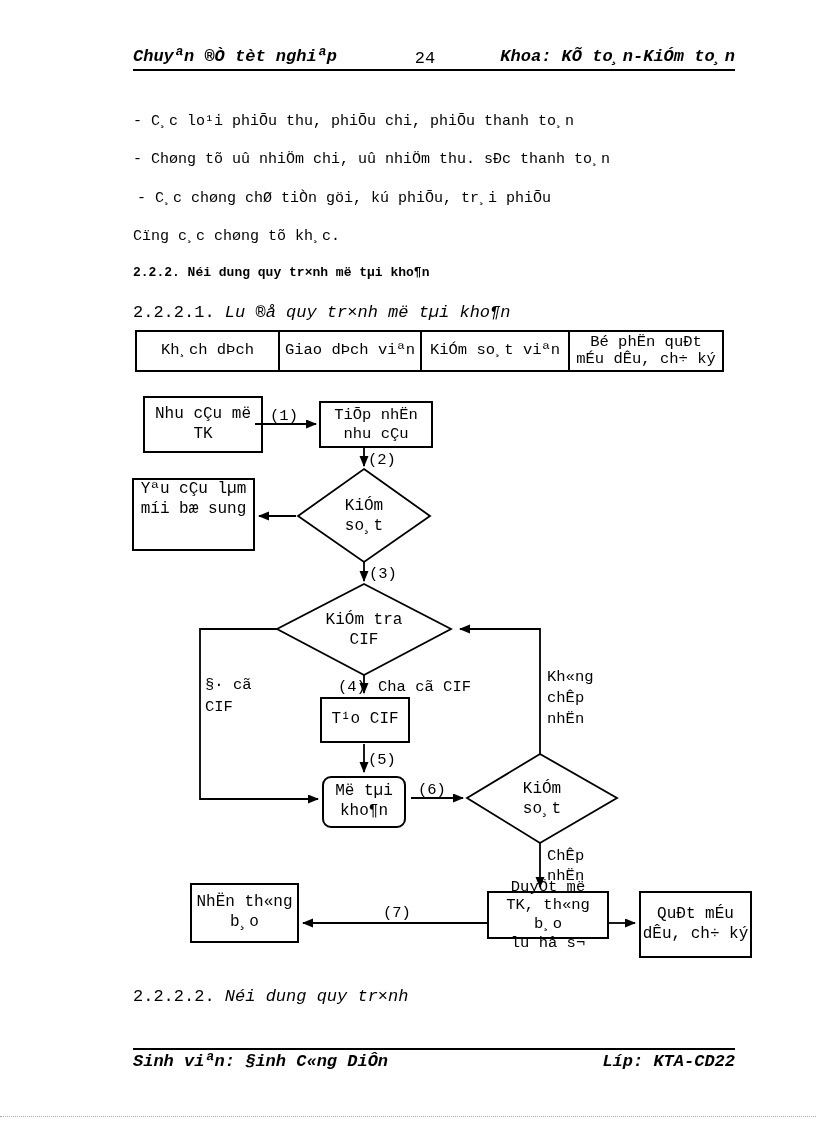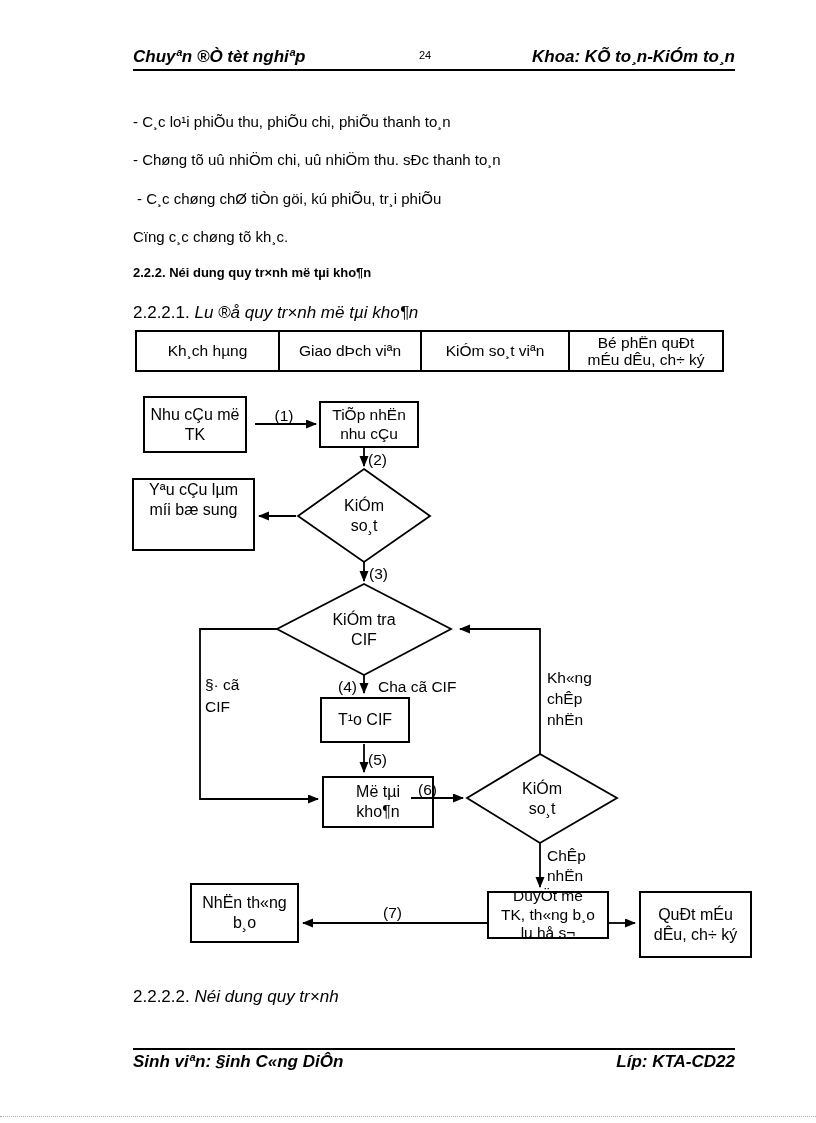--- a/index.html
+++ b/index.html
@@ -1,24 +1,24 @@
 <!DOCTYPE html>
 <html><head>
 <meta charset="utf-8">
 <style>
   html,body{margin:0;padding:0;background:#888;}
   .page{
     position:relative;width:816px;height:1123px;margin:0 auto;
     background:#ffffff;color:#000;
-    font-family:Liberation Sans, sans-serif;
+    font-family:Liberation Mono, monospace;
     overflow:hidden;
   }
   .abs{position:absolute;}
   .hdr{font-size:17px;font-weight:bold;font-style:italic;white-space:nowrap;}
-  .pagenum{font-size:11px;}
+  .pagenum{font-size:17px;}
   .rule{border-top:2px solid #000;height:0;}
   .body-line{font-size:15px;white-space:nowrap;}
   .h-bold{font-size:13px;font-weight:bold;white-space:nowrap;}
   .h-sub{font-size:17px;white-space:nowrap;}
   .h-sub .it{font-style:italic;}
   .doc-table{position:absolute;left:135px;top:330px;width:589px;height:42px;
     display:flex;border:2px solid #000;box-sizing:border-box;}
   .doc-table .cell{display:flex;align-items:center;justify-content:center;
     text-align:center;font-size:15.5px;line-height:1.12;box-sizing:border-box;}
   .doc-table .cell + .cell{border-left:2px solid #000;}
@@ -45,21 +45,21 @@
   <div class="abs body-line" style="left:133px;top:113px;">- C¸c lo¹i phiÕu thu, phiÕu chi, phiÕu thanh to¸n</div>
   <div class="abs body-line" style="left:137px;top:190px;">- C¸c chøng chØ tiÒn göi, kú phiÕu, tr¸i phiÕu</div>
   <div class="abs body-line" style="left:133px;top:151px;">- Chøng tõ uû nhiÖm chi, uû nhiÖm thu. sÐc thanh to¸n</div>
   <div class="abs body-line" style="left:133px;top:228px;">Cïng c¸c chøng tõ  kh¸c.</div>
 
   <div class="abs h-bold" style="left:133px;top:265px;">2.2.2. Néi dung quy tr×nh më tµi kho¶n</div>
   <div class="abs h-sub" style="left:133px;top:303px;"><span>2.2.2.1.</span>&nbsp;<span class="it">Lu  ®å quy tr×nh më tµi kho¶n</span></div>
 
   <div class="doc-table">
     <div class="cell" style="width:142px;">
-        <div>Kh¸ch hµng</div>
+        <div>Kh¸ch dÞch</div>
       </div>
     <div class="cell" style="width:143px;">
         <div>Giao dÞch viªn</div>
       </div>
     <div class="cell" style="width:149px;">
         <div>KiÓm so¸t viªn</div>
       </div>
     <div class="cell" style="width:155px;">
       <div>
           <div>Bé phËn quÐt</div>
@@ -86,36 +86,36 @@
     <line x1="364" y1="675" x2="364" y2="693" stroke="#000" stroke-width="1.8" marker-end="url(#arr)"></line>
     <line x1="364" y1="744" x2="364" y2="772" stroke="#000" stroke-width="1.8" marker-end="url(#arr)"></line>
     <line x1="411" y1="798" x2="463" y2="798" stroke="#000" stroke-width="1.8" marker-end="url(#arr)"></line>
     <polyline points="277,629 200,629 200,799 318,799" fill="none" stroke="#000" stroke-width="1.8" marker-end="url(#arr)"></polyline>
     <polyline points="540,754 540,629 460,629" fill="none" stroke="#000" stroke-width="1.8" marker-end="url(#arr)"></polyline>
     <line x1="540" y1="843" x2="540" y2="887" stroke="#000" stroke-width="1.8" marker-end="url(#arr)"></line>
     <line x1="487" y1="923" x2="303" y2="923" stroke="#000" stroke-width="1.8" marker-end="url(#arr)"></line>
     <line x1="609" y1="923" x2="635" y2="923" stroke="#000" stroke-width="1.8" marker-end="url(#arr)"></line>
   </svg>
 
-  <div class="fbox" style="left:143px;top:396px;width:104px;height:57px;">
+  <div class="fbox" style="left:143px;top:396px;width:120px;height:57px;">
     <div>Nhu cÇu më</div>
       <div>TK</div>
   </div>
-  <div class="fbox" style="left:319px;top:401px;width:100px;height:47px;font-size:15.5px;">
+  <div class="fbox" style="left:319px;top:401px;width:114px;height:47px;font-size:15.5px;">
     <div>TiÕp nhËn</div>
       <div>nhu cÇu</div>
   </div>
   <div class="fbox topalign" style="left:132px;top:478px;width:123px;height:73px;">
     <div>Yªu cÇu lµm</div>
       <div>míi bæ sung</div>
   </div>
   <div class="fbox" style="left:320px;top:697px;width:90px;height:46px;">
     <div>T¹o CIF</div>
   </div>
-  <div class="fbox" style="left:322px;top:776px;width:112px;height:52px;">
+  <div class="fbox" style="left:322px;top:776px;width:84px;height:52px;border-radius:9px;">
     <div>Më tµi</div>
       <div>kho¶n</div>
   </div>
   <div class="fbox" style="left:190px;top:883px;width:109px;height:60px;align-items:center;">
     <div>NhËn th«ng</div>
       <div>b¸o</div>
   </div>
   <div class="fbox" style="left:487px;top:891px;width:122px;height:48px;font-size:15.5px;line-height:1.2;">
     <div>DuyÖt më</div>
       <div>TK, th«ng b¸o</div>

